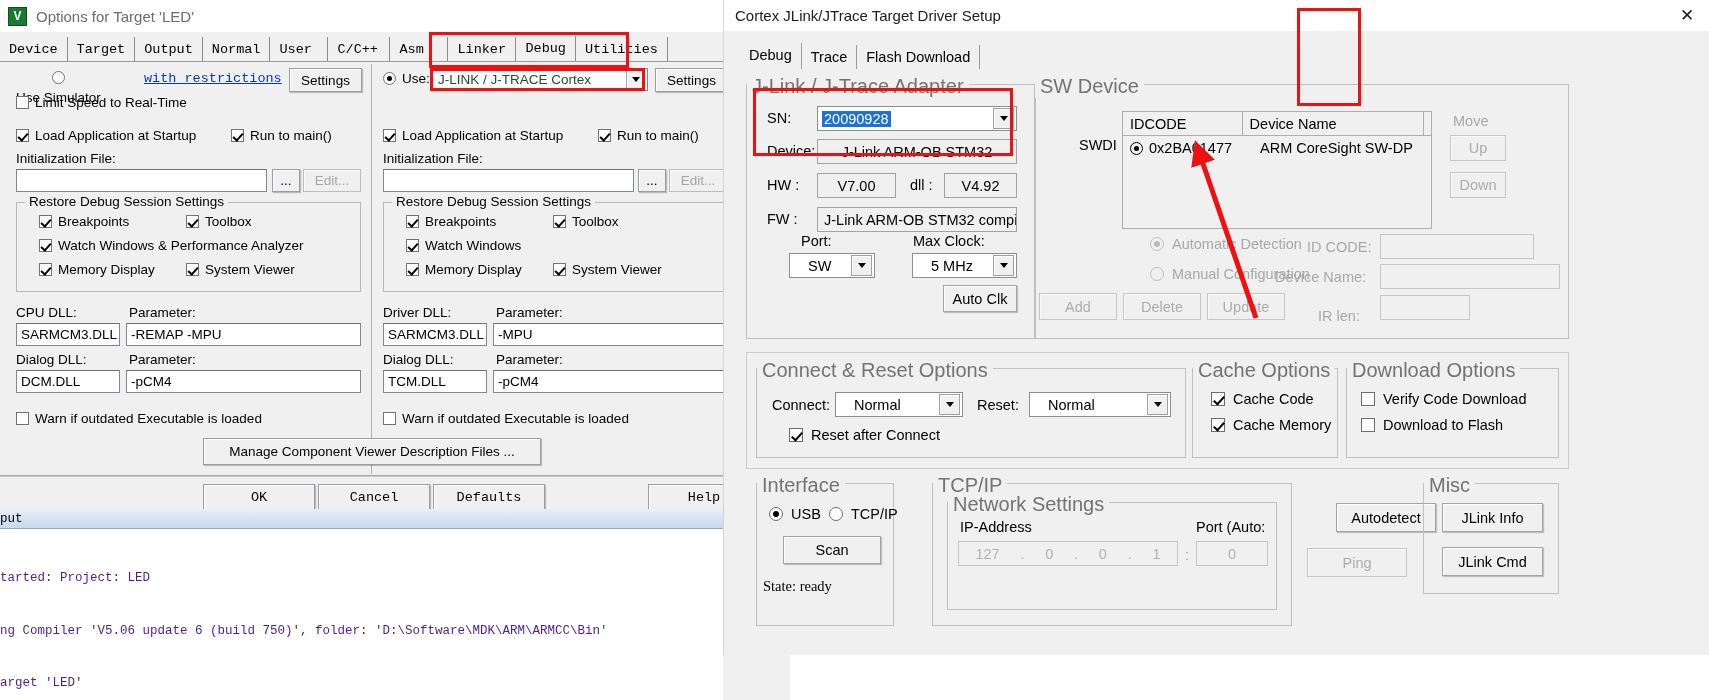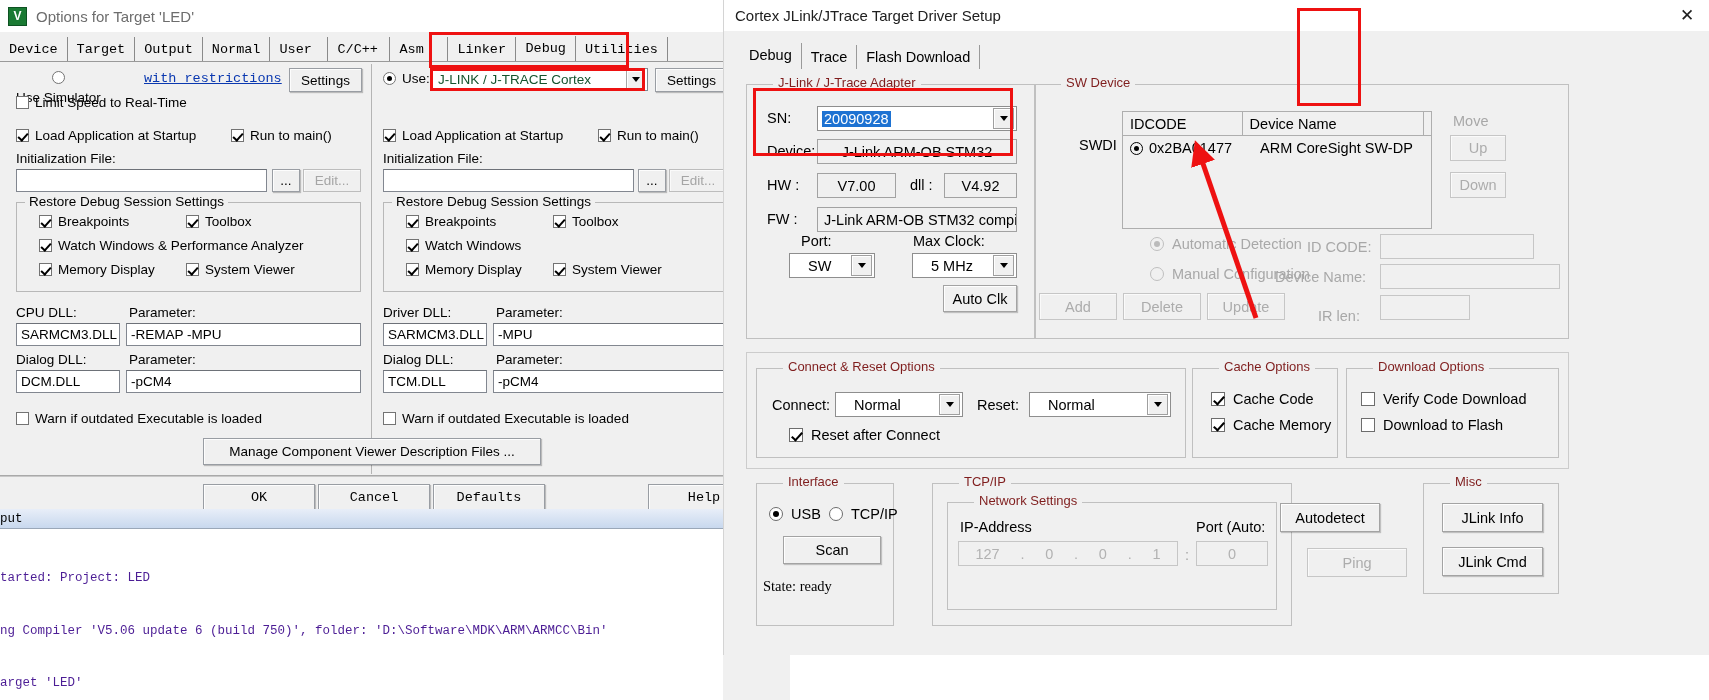--- a/index.html
+++ b/index.html
@@ -180,22 +180,22 @@
   }
   .jcombo .cv { flex:1; padding-left:18px; white-space: nowrap; overflow: hidden; }
   .jcombo .carrow {
     width: 21px; height: 21px; margin-right: 2px; background:#f0f0f0;
     border: 1px solid #9f9f9f; box-shadow: inset 1px 1px 0 #fff;
     display:flex; align-items:center; justify-content:center;
   }
 
   .jgroup { position: absolute; border: 1px solid #c0c0c0; }
   .jgroup > .gl {
-    position:absolute; top:-10px; left: 26px; background:#f0f0f0; padding: 0 5px;
-    font-size: 13px; color:#7f1d1d; white-space: nowrap;
+    position:absolute; top:-10px; left: 0; background:#f0f0f0; padding: 0 5px;
+    font-size: 20px; color:#737373; white-space: nowrap;
   }
 
   .jchk { display:inline-block; width:14px; height:14px; background:#fff; border:1px solid #6d6d6d; position:relative; vertical-align:middle;}
   .jchk.on::after{content:"";position:absolute;left:4px;top:1px;width:4px;height:9px;border:solid #000;border-width:0 2px 2px 0;transform:rotate(42deg);}
   .jradio { display:inline-block; width:14px;height:14px;border-radius:50%;background:#fff;border:1px solid #6d6d6d;position:relative;vertical-align:middle;}
   .jradio.on::after{content:"";position:absolute;left:3px;top:3px;width:6px;height:6px;border-radius:50%;background:#000;}
   .jradio.dis{border-color:#bfbfbf;background:#f0f0f0;}
   .jradio.dis.on::after{background:#bbb;}
   .jrow { display:flex; align-items:center; gap:8px; }
 
@@ -578,21 +578,21 @@
           <span>0</span>
           <span>.</span>
           <span>1</span>
         </div>
         <div class="jl-label" style="position:absolute;left:248px;top:16px;">Port (Auto:</div>
         <div class="jl-label dis" style="position:absolute;left:237px;top:44px;">:</div>
         <div class="jbox dis ctr" style="position:absolute;left:248px;top:38px;width:72px;">0</div>
       </div>
     </div>
 
-    <div class="jbtn" style="position:absolute;left:556px;top:503px;width:100px;height:29px;">Autodetect</div>
+    <div class="jbtn" style="position:absolute;left:612px;top:503px;width:100px;height:29px;">Autodetect</div>
     <div class="jbtn dis" style="position:absolute;left:583px;top:548px;width:100px;height:29px;">Ping</div>
 
     <div class="jgroup" style="left:699px;top:483px;width:136px;height:111px;">
       <div class="gl">Misc</div>
       <div class="jbtn" style="position:absolute;left:18px;top:19px;width:101px;height:29px;">JLink Info</div>
       <div class="jbtn" style="position:absolute;left:18px;top:63px;width:101px;height:29px;">JLink Cmd</div>
     </div>
   </div>
 
   <div class="redbox" style="left:429px;top:32px;width:200px;height:36px;"></div>

